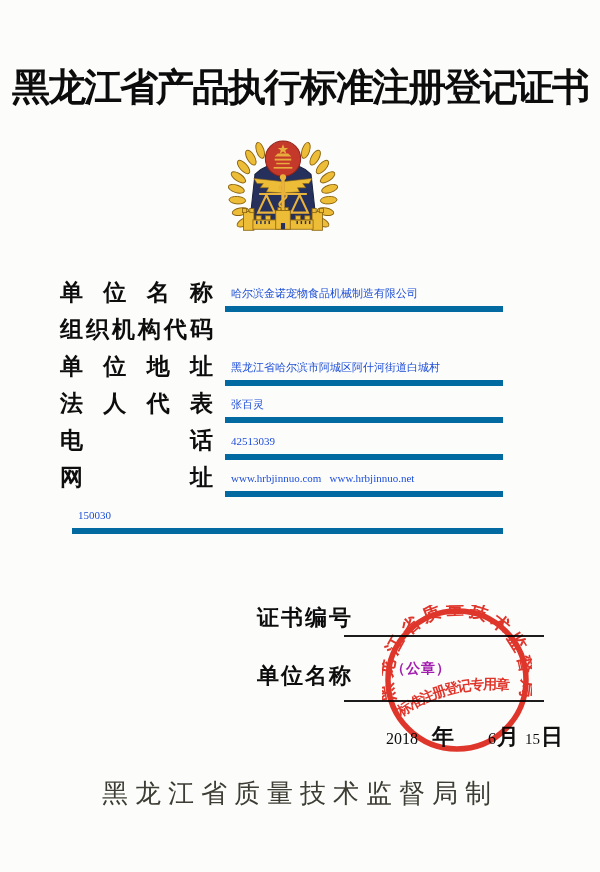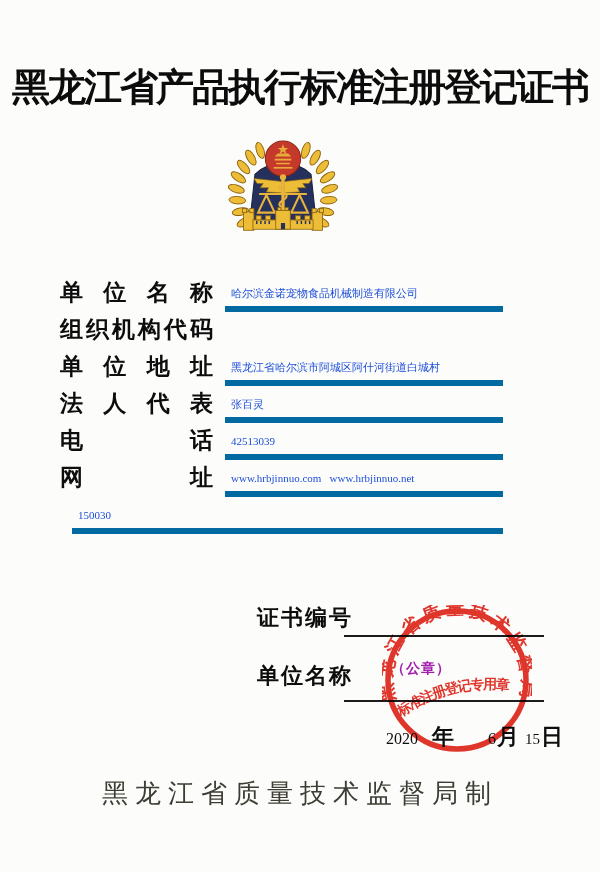--- a/index.html
+++ b/index.html
@@ -169,21 +169,21 @@
   </div>
 
   <div class="issue-label" style="left:257px; top:603px;">证书编号</div>
   <div class="hline" style="left:344px; top:635px; width:200px;"></div>
 
   <div class="issue-label" style="left:257px; top:661px;">单位名称</div>
   <div class="stamp-note">（公章）</div>
   <div class="hline" style="left:344px; top:700px; width:200px;"></div>
 
   <div class="date-row">
-    <span class="d-num">2020</span>
+    <span class="d-num">2018</span>
     <span class="d-unit ml14">年</span>
     <span class="d-num ml34">6</span>
     <span class="d-unit ml1">月</span>
     <span class="d-num small ml6">15</span>
     <span class="d-unit ml1">日</span>
   </div>
 
   <svg class="seal" viewBox="0 0 150 150">
     <defs>
       <path id="sealTopArc" d="M 14 97 A 65 65 0 1 1 136 97" fill="none"></path>

